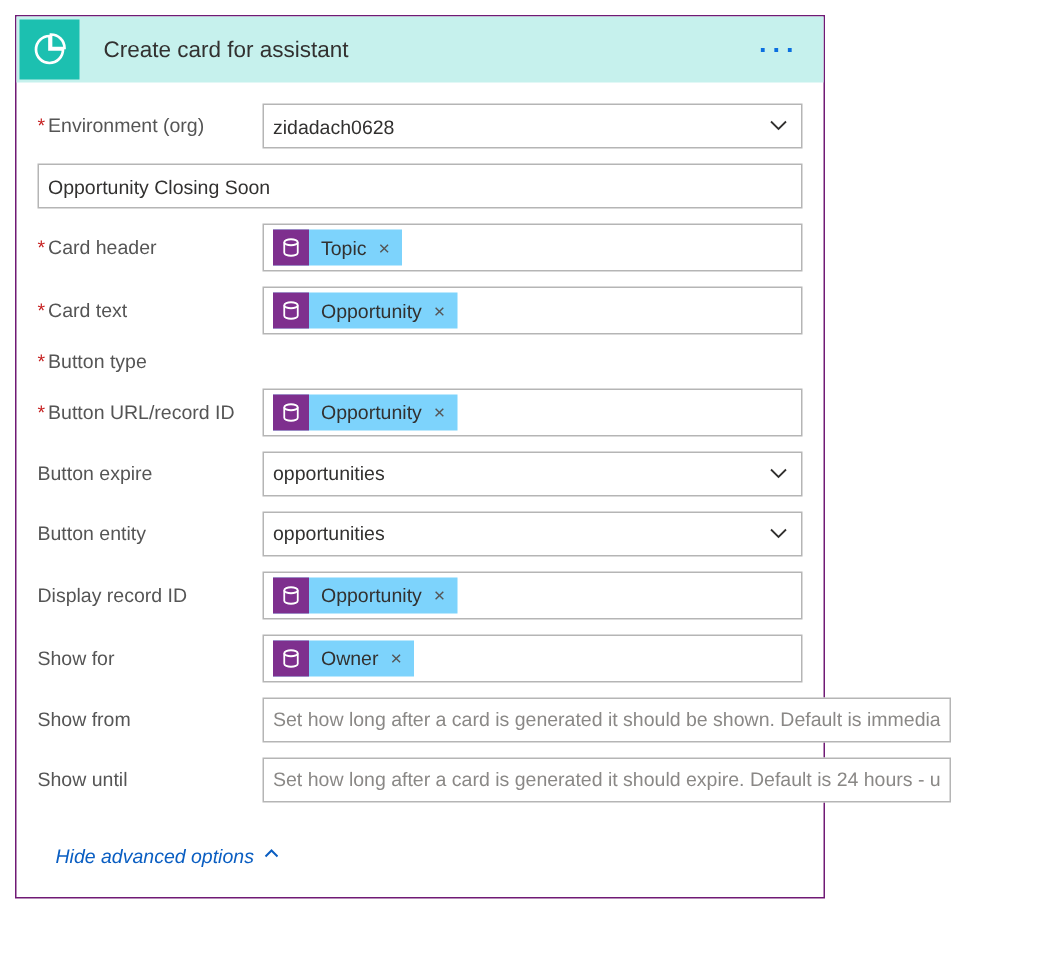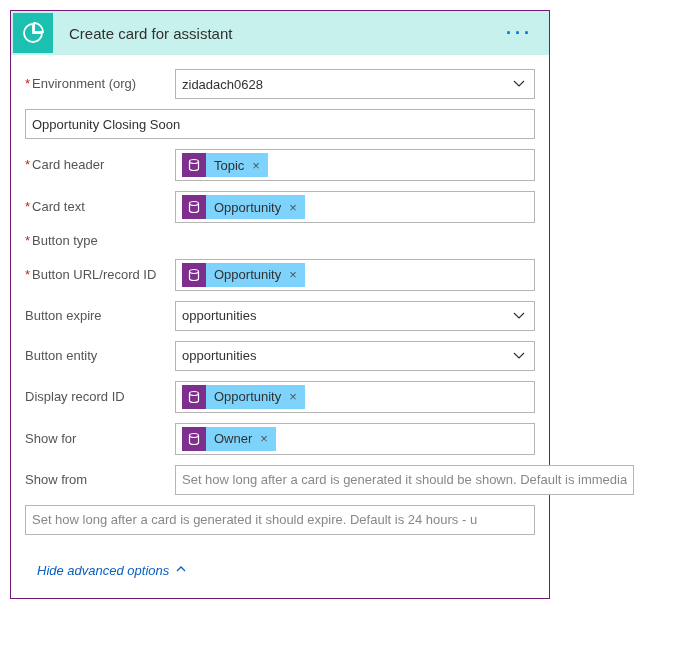--- a/index.html
+++ b/index.html
@@ -273,20 +273,21 @@
     </div>
 
     <div class="row">
       <div class="label">Show from</div>
       <div class="field">
         <span class="placeholder">Set how long after a card is generated it should be shown. Default is immedia</span>
       </div>
     </div>
 
     <div class="row">
+      <div class="label">Show until</div>
       <div class="field">
         <span class="placeholder">Set how long after a card is generated it should expire. Default is 24 hours - u</span>
       </div>
     </div>
 
   </div>
 
   <div class="footer">
     <span class="toggle-link">
       <span>Hide advanced options</span>

